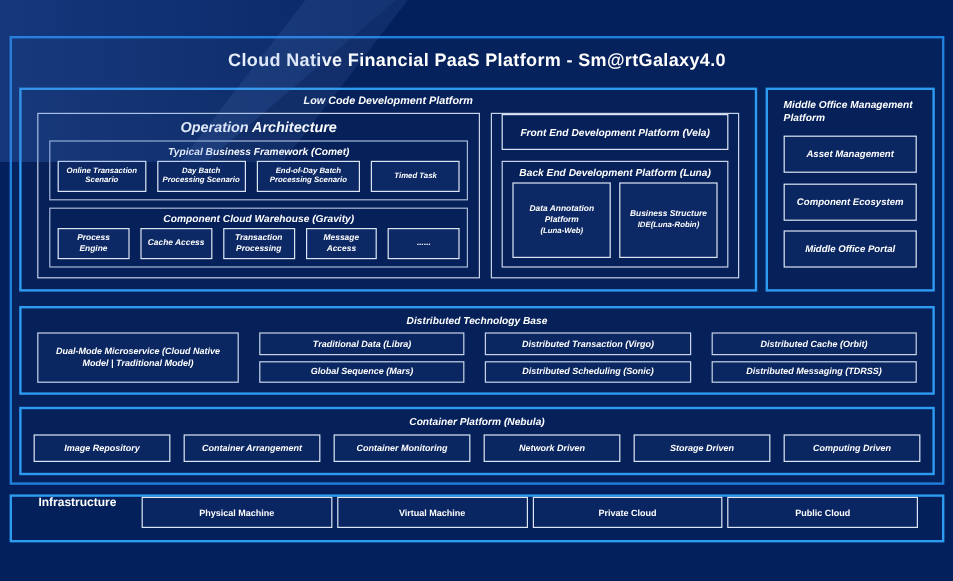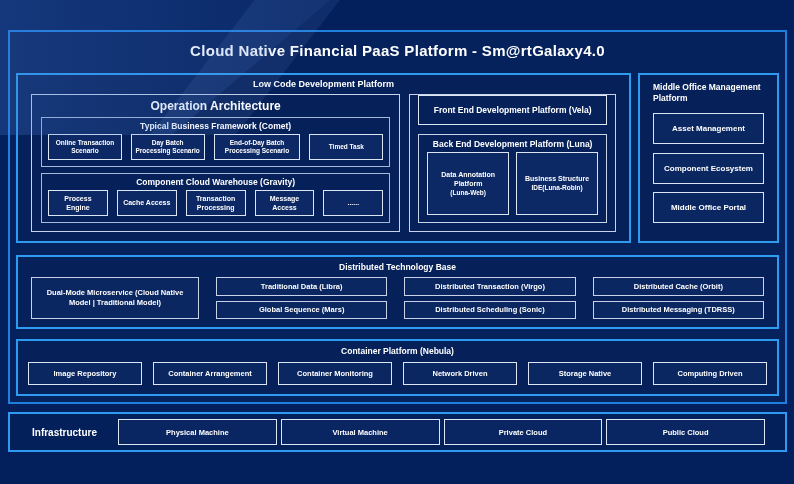--- a/index.html
+++ b/index.html
@@ -30,21 +30,21 @@
 
   .main-panel {
     position: absolute; left: 8px; top: 30px; width: 779px; height: 374px;
     border: 2px solid #1f7fdd;
     background: rgba(10,36,94,0.5);
   }
   .page-title { text-align: center; font-size: 15px; letter-spacing: 0.3px; margin-top: 10px; }
 
   .row1 { display: flex; gap: 7px; margin: 14px 6px 0 6px; height: 170px; }
 
-  .section { border: 2px solid #2d9cf0; background: rgba(6,30,85,0.25); }
+  .section { border: 2px solid #2d9cf0; background: rgba(6,30,85,0.25); font-style: italic; }
 
   
   .lowcode { flex: 1; display: flex; flex-direction: column; }
   .lowcode-label { text-align: center; font-size: 9px; padding-top: 4px; }
   .lc-body { flex: 1; display: flex; gap: 9px; padding: 5px 13px 9px 13px; }
 
   .op-arch { flex: 1.85; display: flex; flex-direction: column; border: 1px solid #c8d3e8; padding: 0 9px 8px 9px; }
   .arch-title { text-align: center; font-size: 12px; padding: 4px 0 4px; }
   .group { border: 1px solid #a9b9d8; flex: 1; display: flex; flex-direction: column; }
   .group + .group { margin-top: 6px; }
@@ -85,21 +85,21 @@
   
   .container-platform { margin: 10px 6px 0 6px; height: 57px; padding: 2px 10px 9px 10px; display: flex; flex-direction: column; }
   .cp-label { text-align: center; font-size: 8.5px; padding: 3px 0 6px; }
   .cp-items { flex: 1; display: flex; gap: 11px; }
   .cp-item { flex: 1; border: 1px solid #dce5f4; font-size: 7.5px; background: rgba(22,52,116,0.35); }
 
   
   .infrastructure {
     position: absolute; left: 8px; top: 412px; width: 779px; height: 40px;
     border: 2px solid #2d9cf0; background: rgba(6,30,85,0.25);
-    display: flex; align-items: center; gap: 4px; padding: 0 20px 0 22px;
+    display: flex; align-items: flex-start; gap: 4px; padding: 0 20px 0 22px;
   }
   .infra-label { font-size: 10px; width: 82px; flex: none; }
   .infra-item { flex: 1; height: 26px; border: 1px solid #dce5f4; font-size: 7.5px; background: rgba(22,52,116,0.35); }
 </style>
 </head>
 <body>
 
 <div class="streak1"></div>
 <div class="streak2"></div>
 
@@ -179,21 +179,21 @@
     </div>
   </div>
 
   <div class="section container-platform">
     <div class="cp-label">Container Platform (Nebula)</div>
     <div class="cp-items">
       <div class="cp-item c">Image Repository</div>
       <div class="cp-item c">Container Arrangement</div>
       <div class="cp-item c">Container Monitoring</div>
       <div class="cp-item c">Network Driven</div>
-      <div class="cp-item c">Storage Native</div>
+      <div class="cp-item c">Storage Driven</div>
       <div class="cp-item c">Computing Driven</div>
     </div>
   </div>
 
 </div>
 
 <div class="infrastructure">
   <div class="infra-label">Infrastructure</div>
   <div class="infra-item c">Physical Machine</div>
   <div class="infra-item c">Virtual Machine</div>

